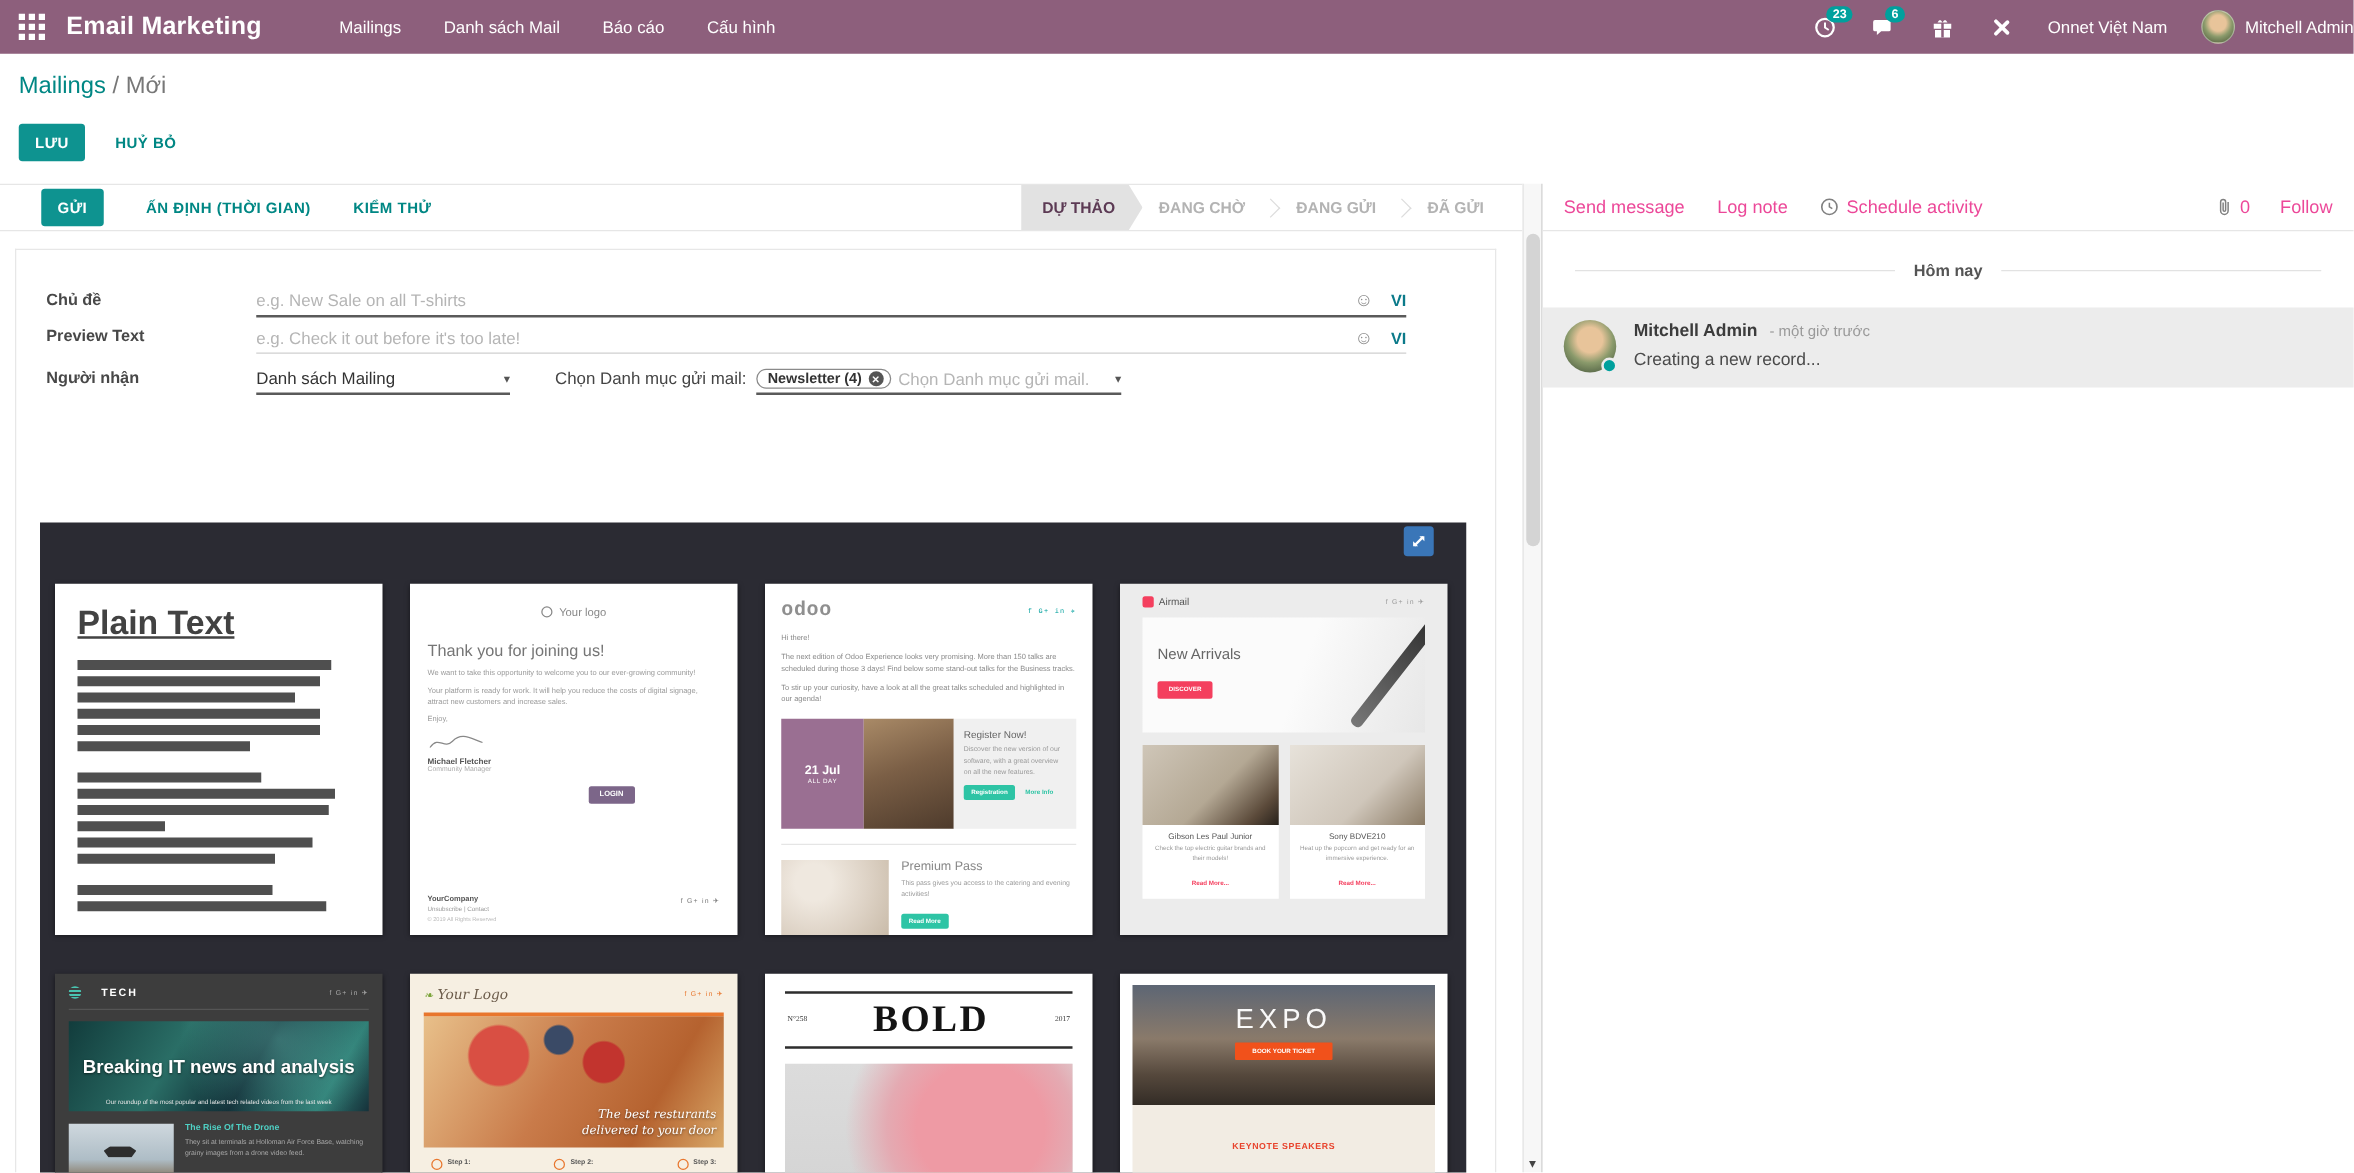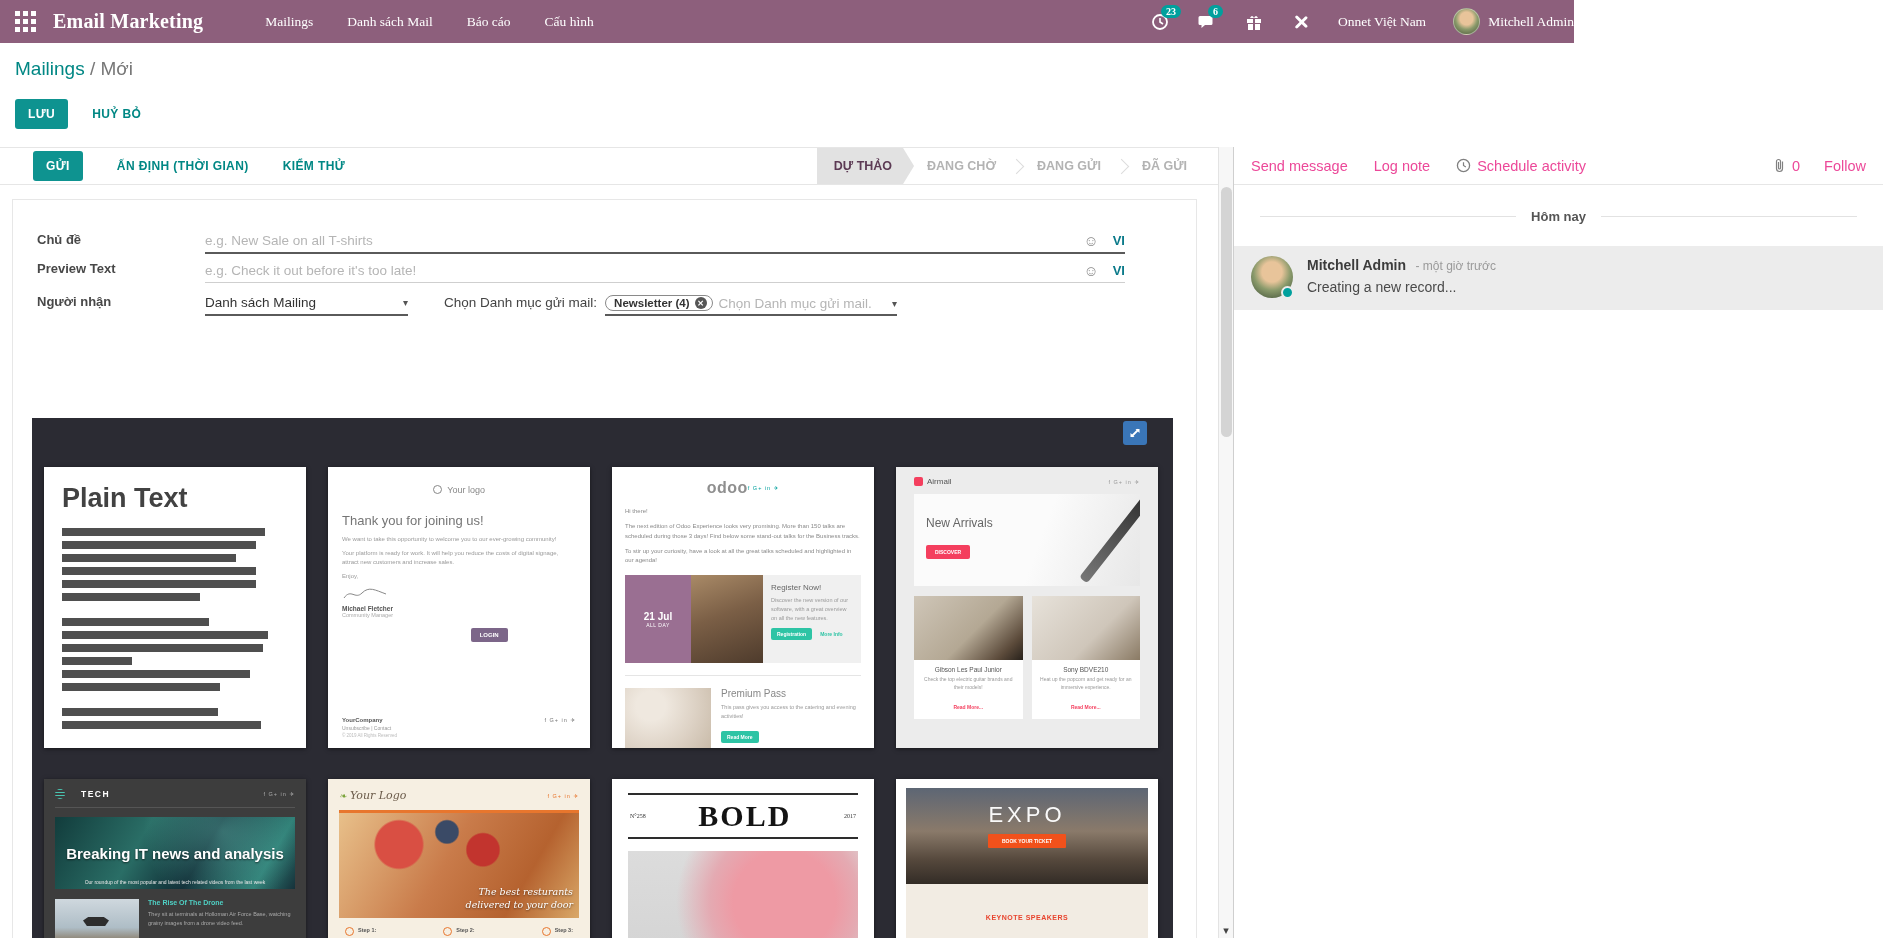--- a/index.html
+++ b/index.html
@@ -1,21 +1,21 @@
 <!DOCTYPE html>
 <html><head>
 <meta charset="utf-8">
 <style>
   * { margin:0; padding:0; box-sizing:border-box; }
   html,body { width:1883px; height:938px; overflow:hidden; background:#fff;
     font-family:"Liberation Sans", sans-serif; position:relative; }
 
   
-  .navbar { position:absolute; top:0; left:0; width:1574px; height:43px; background:#8d5f7c;
-    display:flex; align-items:center; color:#fff; z-index:50;font-family:Liberation Serif, serif; }
+  .navbar { position:absolute; top:0; left:0; width:1883px; height:43px; background:#8d5f7c;
+    display:flex; align-items:center; color:#fff; z-index:50; }
   .apps-icon { width:21px; height:21px; margin:0 17px 0 15px; display:grid;
     grid-template-columns:repeat(3,5px); grid-template-rows:repeat(3,5px); gap:3px; cursor:pointer; }
   .apps-icon div { background:#fff; }
   .nav-title { font-size:20px; font-weight:700; letter-spacing:.2px; margin-right:62px; }
   .nav-menu { display:flex; gap:34px; font-size:13.5px; }
   .nav-menu span { cursor:pointer; }
   .nav-right { margin-left:auto; display:flex; align-items:center; gap:27px; }
   .nav-ic { position:relative; width:20px; height:20px; cursor:pointer; display:flex; align-items:center; justify-content:center; }
   .badge { position:absolute; top:-7px; left:11px; background:#00a09d; color:#fff; font-size:10px;
     font-weight:700; border-radius:8px; padding:1px 5px; line-height:11px; }
@@ -79,21 +79,21 @@
   
   .gallery { position:absolute; top:218px; left:19px; width:1141px; height:521px; background:#2b2b33; overflow:hidden; }
   .expand-btn { position:absolute; top:3px; right:26px; width:24px; height:24px; background:#3a76b8; border-radius:3px;
     color:#fff; display:flex; align-items:center; justify-content:center; cursor:pointer; }
   .cards { display:flex; flex-wrap:wrap; padding:49px 12px 0 12px; gap:31px 22px; }
   .card { width:262px; height:281px; background:#fff; overflow:hidden; position:relative; cursor:pointer;
     font-family:"Liberation Sans", sans-serif; flex:none; box-shadow:0 1px 4px rgba(0,0,0,.5); }
 
   
   .c-plain { padding:16px 18px; }
-  .c-plain h1 { font-size:27px; font-weight:700; color:#424242; margin-bottom:14px; }
+  .c-plain h1 { font-size:27px; font-weight:700; color:#424242; margin-bottom:14px;text-decoration:underline; }
   .bar { height:8px; background:#4f4f4f; margin-bottom:5px; }
   .bargap { height:12px; }
 
   
   .c-wel { padding:12px 14px; color:#777; }
   .wel-logo { text-align:center; font-size:9px; color:#888; margin:6px 0 18px; }
   .wel-logo .ring { display:inline-block; width:9px; height:9px; border:1.5px solid #888; border-radius:50%; vertical-align:-1px; margin-right:3px; }
   .c-wel h2 { font-size:13px; font-weight:400; color:#757575; margin-bottom:7px; }
   .c-wel p { font-size:6px; color:#9a9a9a; line-height:1.5; margin-bottom:5px; }
   .wel-sign { margin-top:6px; }
@@ -102,21 +102,21 @@
   .wel-login { display:inline-block; margin:10px 0 0 55%; background:#7c6689; color:#fff; font-size:6px;
     font-weight:700; padding:4px 9px; border-radius:2px; }
   .wel-foot { position:absolute; left:14px; right:14px; bottom:10px; display:flex; justify-content:space-between; }
   .wel-co { font-size:6px; font-weight:700; color:#555; }
   .wel-links { font-size:5px; color:#999; margin-top:2px; }
   .wel-copy { font-size:4.5px; color:#bbb; margin-top:2px; }
   .soc { font-size:5.5px; letter-spacing:1px; }
 
   
   .c-odoo { padding:12px 13px; }
-  .od-head { display:flex; justify-content:center; align-items:center; margin-bottom:10px; }
+  .od-head { display:flex; justify-content:space-between; align-items:center; margin-bottom:10px;font-family:Liberation Mono, monospace; }
   .od-logo { font-size:16px; font-weight:700; color:#8f8f8f; letter-spacing:.5px; }
   .od-soc { color:#00a09d; }
   .c-odoo p { font-size:6px; color:#8a8a8a; line-height:1.55; margin-bottom:6px; }
   .od-event { display:flex; margin:10px 0; height:88px; }
   .od-date { width:66px; background:#9a6f92; color:#fff; display:flex; flex-direction:column; align-items:center; justify-content:center; flex:none; }
   .od-day { font-size:10px; font-weight:700; }
   .od-allday { font-size:5px; letter-spacing:.5px; }
   .od-photo { width:72px; flex:none; background:linear-gradient(160deg,#a98a67 0%,#7b5f46 45%,#4e3b2c 100%); }
   .od-reg { flex:1; background:#f0f0f0; padding:8px 8px; }
   .od-reg h3 { font-size:8px; color:#666; font-weight:400; margin-bottom:4px; }

